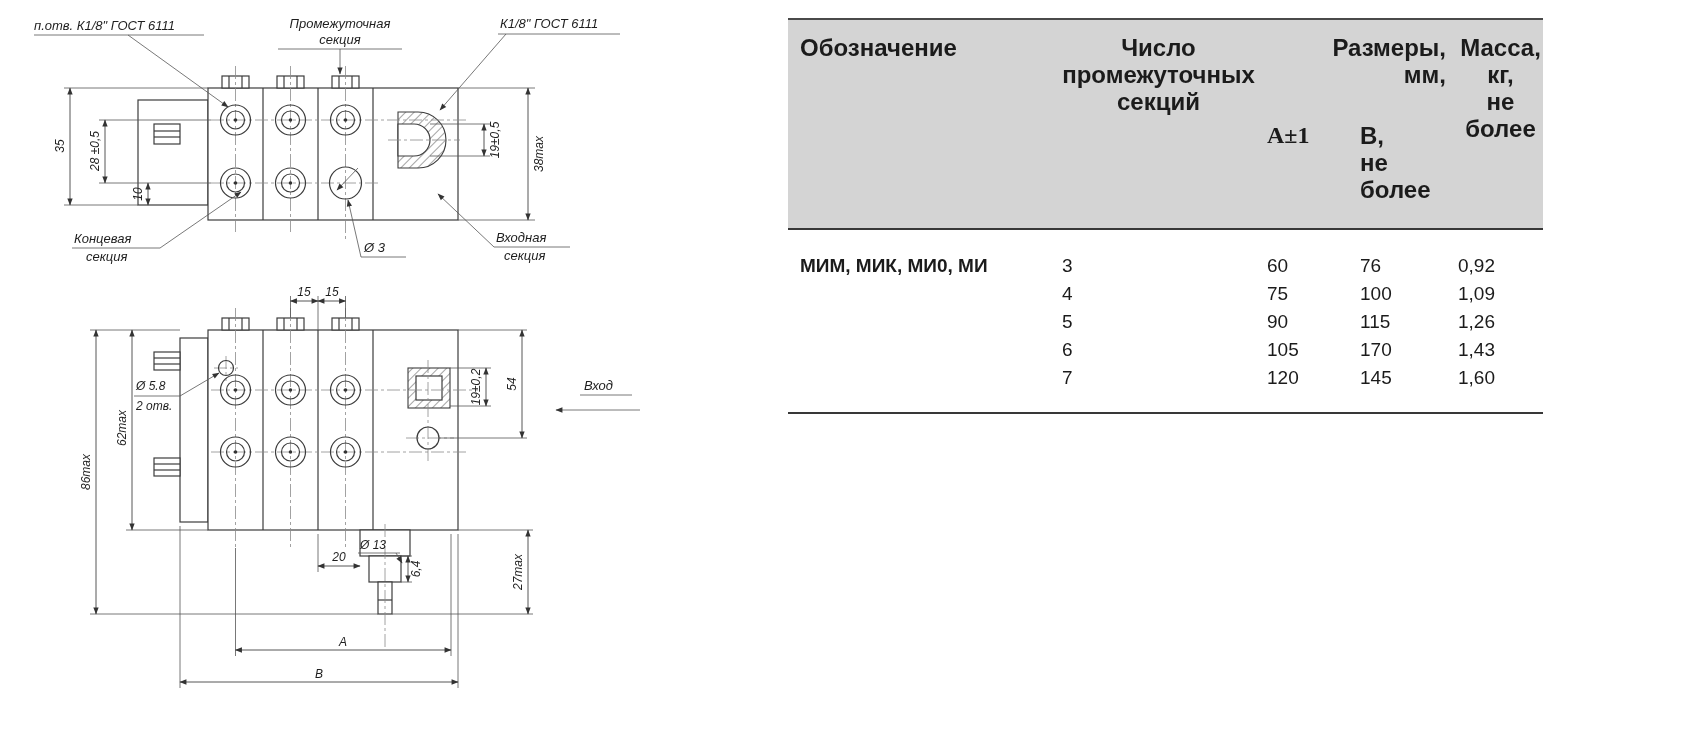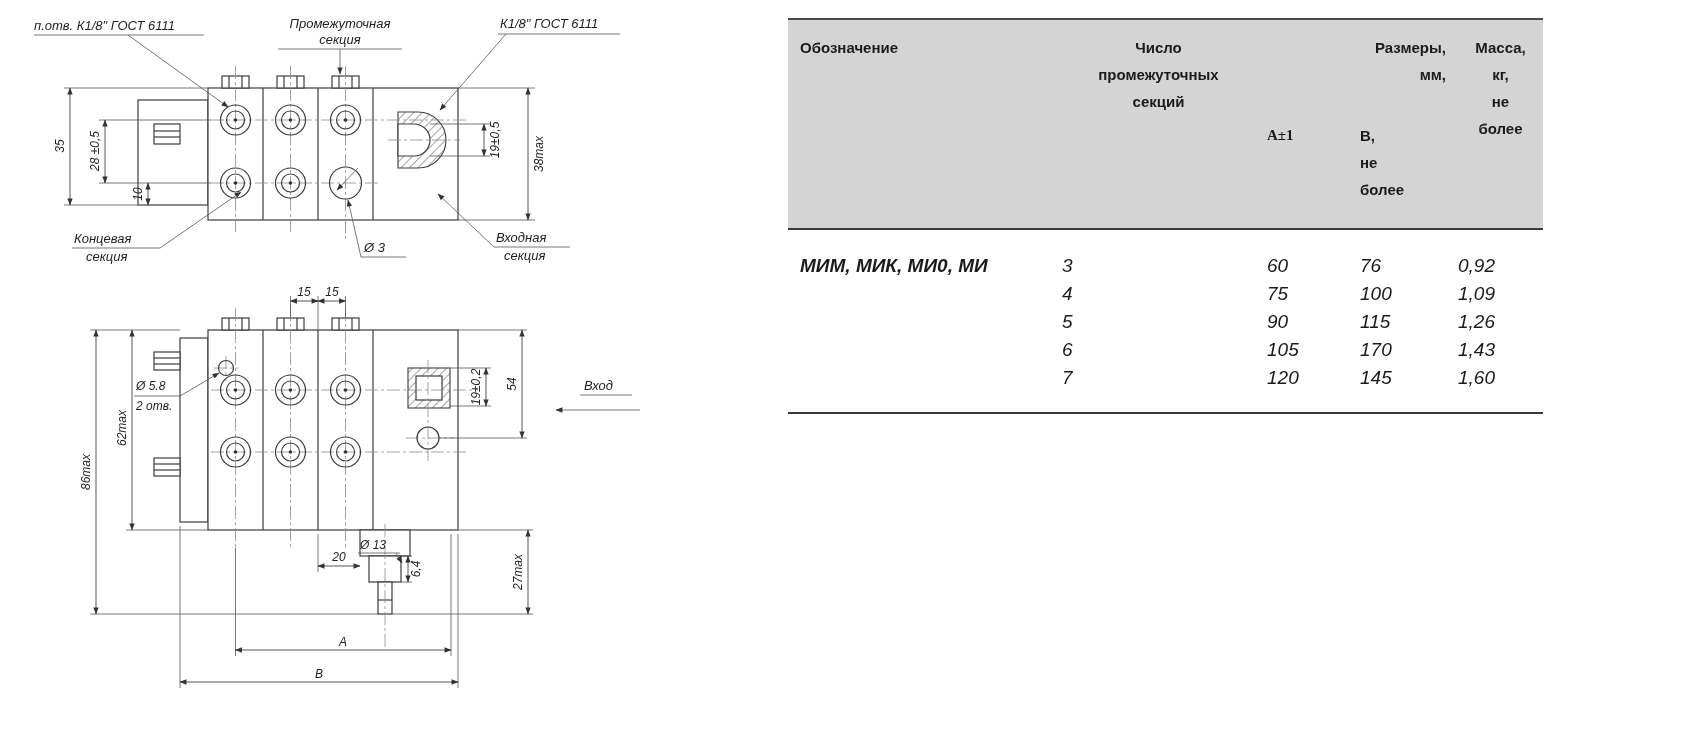--- a/index.html
+++ b/index.html
@@ -17,26 +17,26 @@
   .e{stroke:#555;stroke-width:0.8;fill:none;}
   .dim{stroke:#444;stroke-width:0.9;fill:none;}
   .cl{stroke:#8a8a8a;stroke-width:0.8;stroke-dasharray:13 3 3 3;fill:none;}
   .dot{fill:#333;}
 
   
   .panel-table{position:absolute;left:788px;top:18px;width:755px;font-size:19px;}
   .thead{display:grid;grid-template-columns:262px 205px 93px 98px 97px;
          grid-template-rows:88px auto;background:#d4d4d4;min-height:212px;
          border-top:2px solid #4a4a4a;border-bottom:2px solid #383838;box-sizing:border-box;}
-  .th{font-weight:bold;white-space:pre-line;line-height:27px;padding:14px 0 0 12px;font-size:15px;}
+  .th{font-weight:bold;white-space:pre-line;line-height:27px;padding:14px 0 0 12px;font-size:24px;}
   .c1{grid-area:1/1/3/2;} .c2{grid-area:1/2/3/3;text-align:center;} .c3{grid-area:1/3/2/5;text-align:right;}
   .c4{grid-area:2/3/3/4;font-family:Liberation Serif, serif;} .c5{grid-area:2/4/3/5;} .c6{grid-area:1/5/3/6;text-align:center;}
   .tbody{padding:22px 0 20px;border-bottom:2px solid #383838;}
   .trow{display:grid;grid-template-columns:262px 205px 93px 98px 97px;height:28px;align-items:start;}
-  .td{padding-left:12px;line-height:28px;font-style:italic;}
+  .td{padding-left:12px;line-height:28px;}
   .bold{font-weight:bold;}
 </style>
 </head>
 <body>
 
 <div class="page">
 
   <div class="drawing">
   <svg width="700" height="744" viewBox="0 0 700 744">
     <defs>

